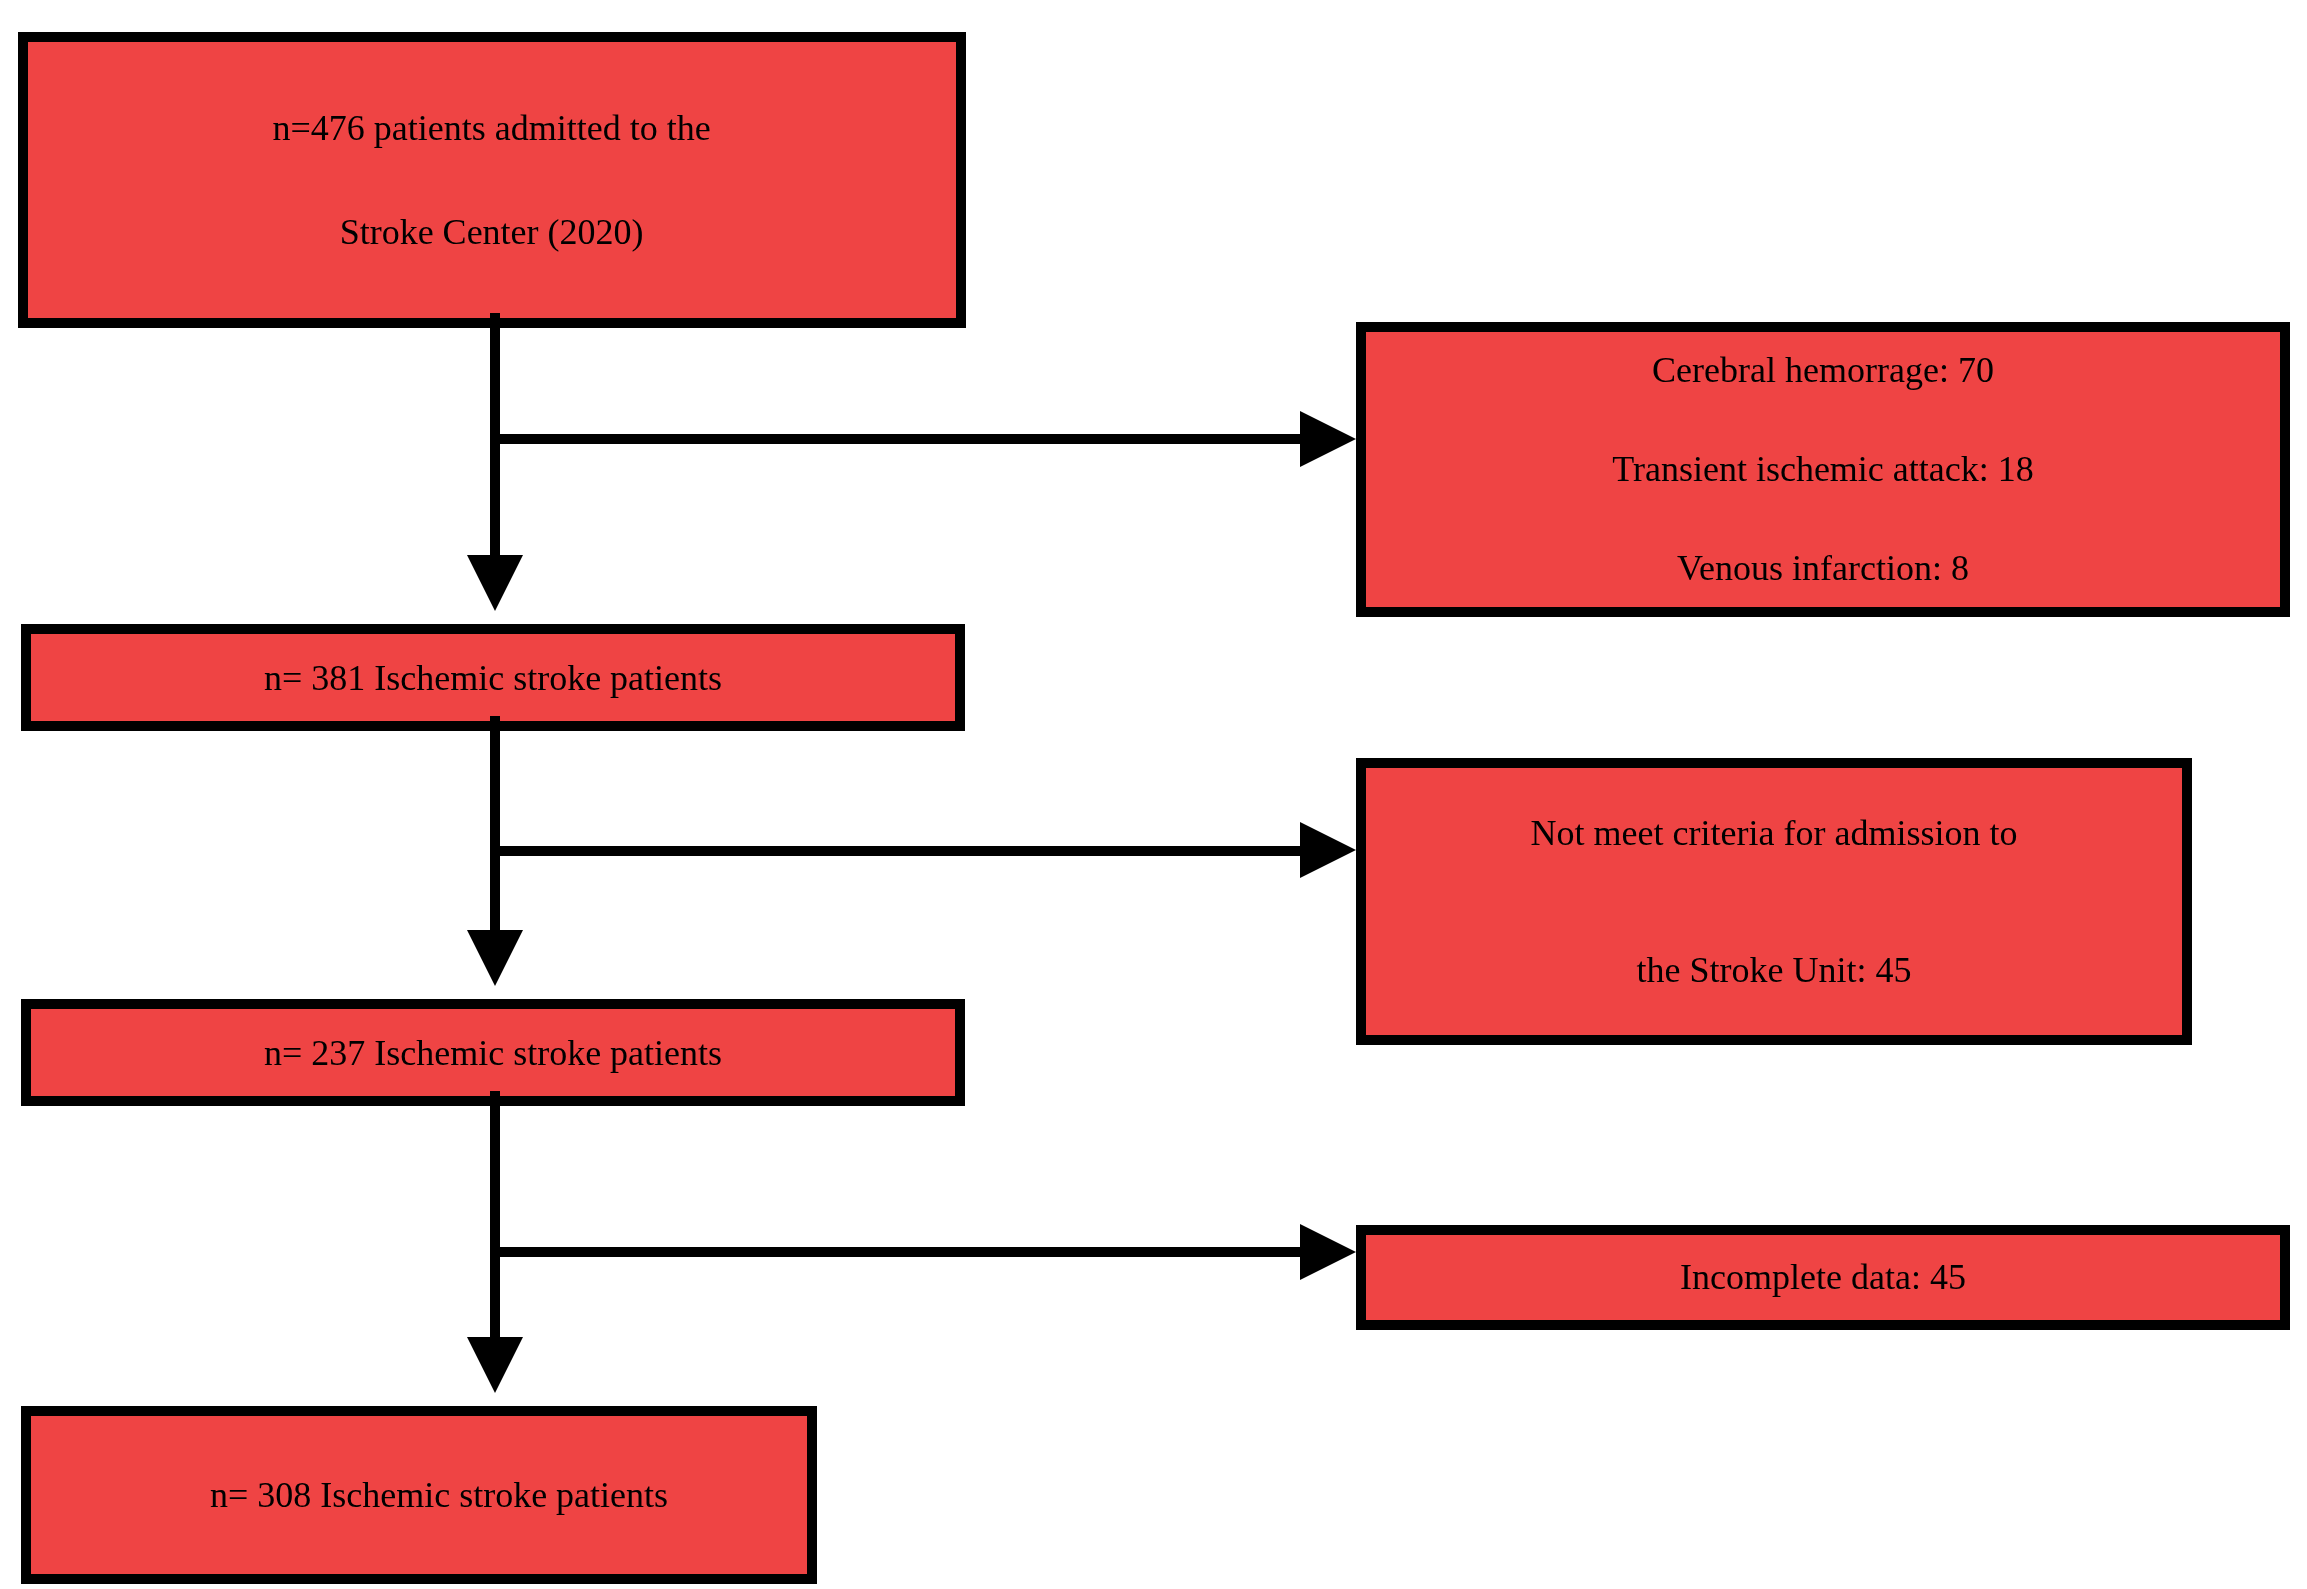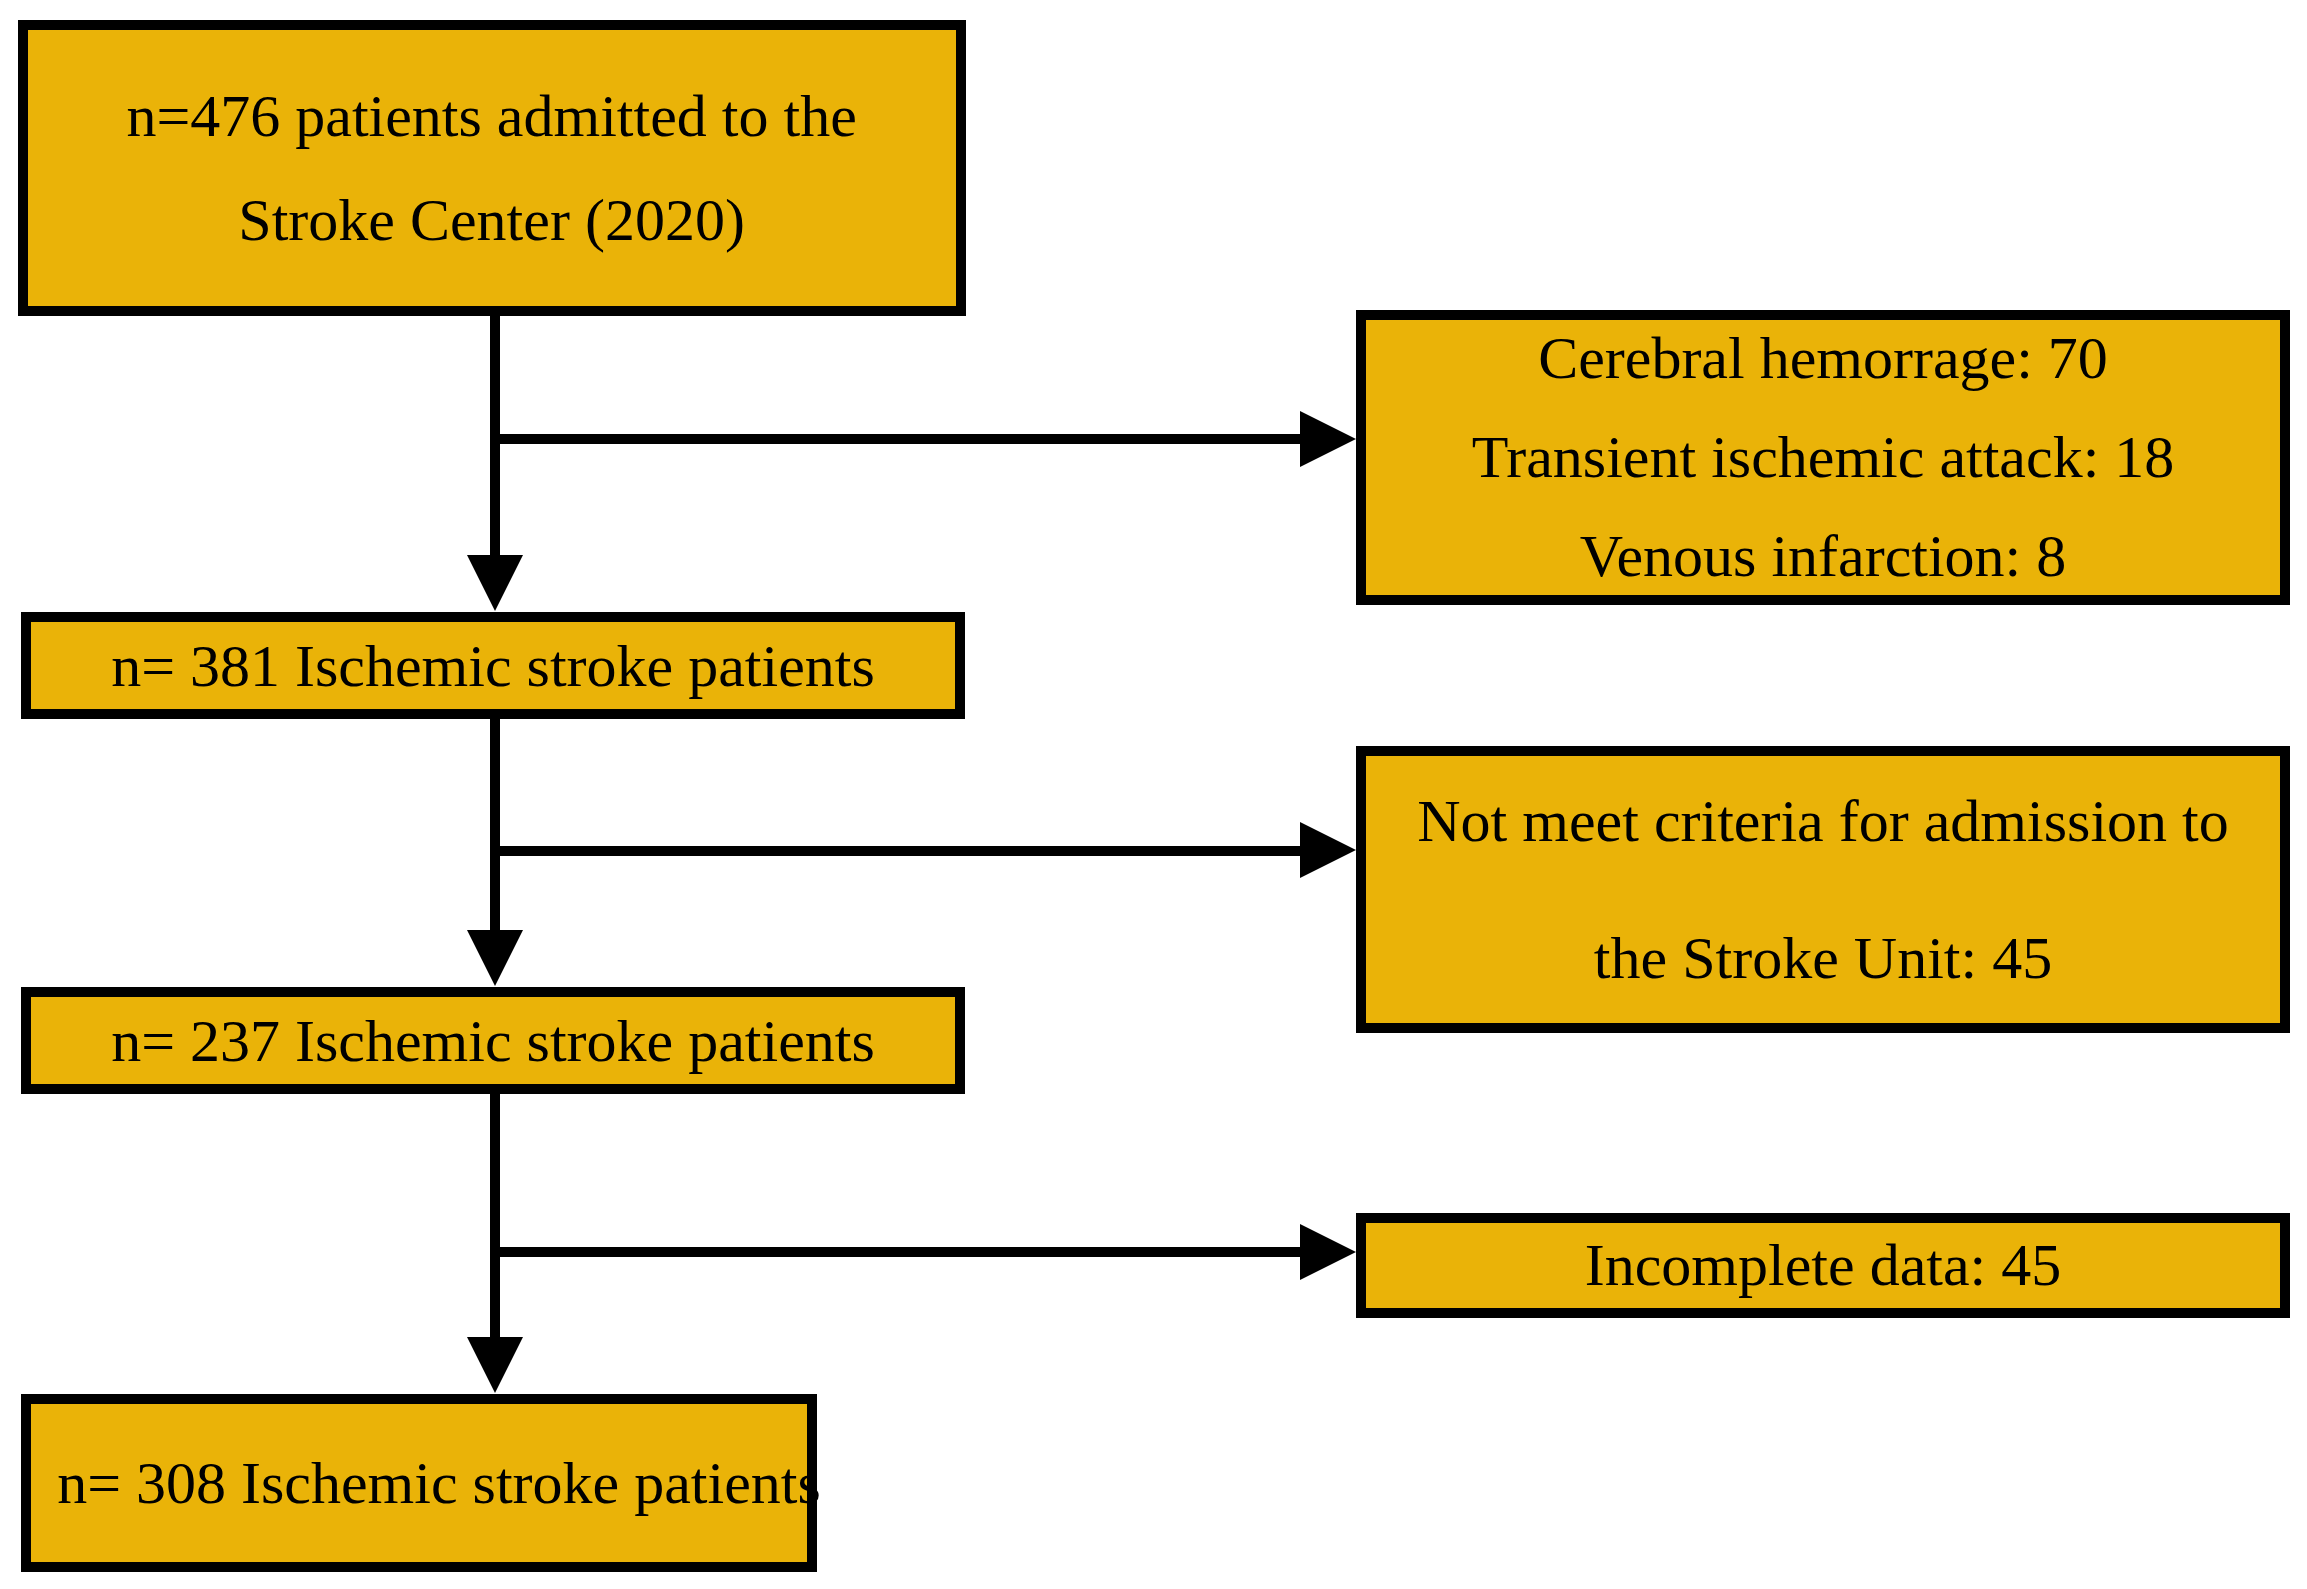--- a/index.html
+++ b/index.html
@@ -12,47 +12,48 @@
     width: 2307px;
     height: 1590px;
     background: #ffffff;
     font-family: "Liberation Serif", "DejaVu Serif", serif;
     color: #000000;
     overflow: hidden;
   }
   .node {
     position: absolute;
     border: 10.6px solid #000000;
-    background: #eab308;
+    background: #ef4444;
     box-sizing: border-box;
     display: flex;
     flex-direction: column;
     align-items: center;
     justify-content: center;
     text-align: center;
-    font-size: 60px;
+    font-size: 36px;
+    margin-top: 12px;
   }
   .node .line {
     white-space: nowrap;
   }
 
   
   #box-admitted      { left: 17.6px;  top: 20px;   width: 948px; height: 296px; }
   #box-admitted .line { line-height: 104px; }
   #box-381           { left: 21px;  top: 612px;  width: 944px; height: 107px; }
   #box-381 .line      { line-height: 78px; }
   #box-353           { left: 21px;  top: 987px; width: 944px; height: 107px; }
   #box-353 .line      { line-height: 78px; }
   #box-308           { left: 21px;  top: 1394px; width: 796px; height: 178px; padding-left: 40px; }
   #box-308 .line      { line-height: 83px; }
 
   
   #box-excl-1        { left: 1356px; top: 310px;  width: 934px; height: 295px; }
   #box-excl-1 .line   { line-height: 99px; }
-  #box-excl-2        { left: 1356px; top: 746px; width: 934px; height: 287px; text-align: center; }
+  #box-excl-2        { left: 1356px; top: 746px; width: 836px; height: 287px; text-align: center; }
   #box-excl-2 .line   { line-height: 137px; }
   #box-excl-3        { left: 1356px; top: 1213px; width: 934px; height: 105px; }
   #box-excl-3 .line   { line-height: 85px; }
 
   
   .vline, .hline {
     position: absolute;
     background: #000000;
   }
   .vline { width: 10px; }

